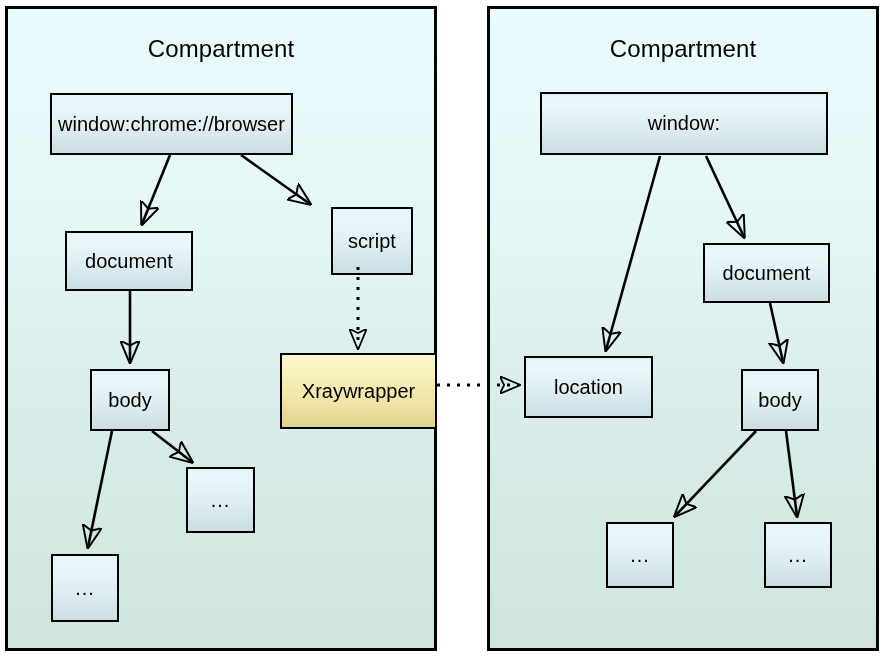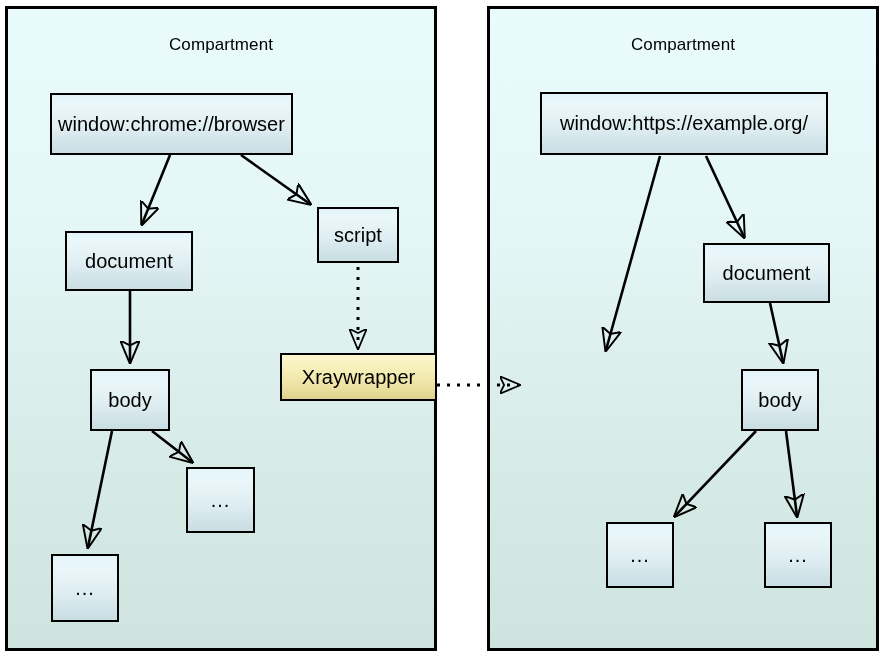--- a/index.html
+++ b/index.html
@@ -23,21 +23,21 @@
     border: 3px solid #000000;
     background: linear-gradient(to bottom, #e9fbfd 0%, #e4f6f5 35%, #d5e9e5 75%, #cfe3df 100%);
     box-sizing: border-box;
   }
   .compartment-title {
     position: absolute;
     left: 0;
     right: 0;
     top: 26px;
     text-align: center;
-    font-size: 17px;
+    font-size: 24px;
     color: #000000;
     letter-spacing: 0.1px;
   }
   .node {
     position: absolute;
     border: 2.5px solid #000000;
     box-sizing: border-box;
     background: linear-gradient(to bottom, #e3f5fa 0%, #eaf7fa 18%, #dfeef2 55%, #c9dde2 100%);
     display: flex;
     align-items: center;
@@ -125,50 +125,52 @@
 
   <div class="node" style="left:50px; top:93px; width:243px; height:62px;">
     <span class="line1">window:</span>
     <span class="line2">chrome://browser</span>
   </div>
 
   <div class="node" style="left:65px; top:231px; width:128px; height:60px;">
     <span>document</span>
   </div>
 
-  <div class="node" style="left:317px; top:207px; width:82px; height:56px;">
+  <div class="node" style="left:331px; top:207px; width:82px; height:68px;">
     <span>script</span>
   </div>
 
   <div class="node" style="left:90px; top:369px; width:80px; height:62px;">
     <span>body</span>
   </div>
 
   <div class="node" style="left:186px; top:467px; width:69px; height:66px;">
     <span class="dots">...</span>
   </div>
 
   <div class="node" style="left:51px; top:554px; width:68px; height:68px;">
     <span class="dots">...</span>
   </div>
 
-  <div class="node xray" style="left:280px; top:353px; width:157px; height:48px;">
+  <div class="node xray" style="left:280px; top:353px; width:157px; height:76px;">
     <span class="line1">Xray</span>
     <span class="line2" style="font-style:normal;">wrapper</span>
   </div>
 
   <div class="node" style="left:540px; top:92px; width:288px; height:63px;">
     <span class="line1">window:</span>
-    <span class="line2">https://example.org/</span>
   </div>
 
   <div class="node" style="left:703px; top:243px; width:127px; height:60px;">
     <span>document</span>
   </div>
 
+  <div class="node" style="left:524px; top:356px; width:129px; height:62px;">
+    <span>location</span>
+  </div>
 
   <div class="node" style="left:741px; top:369px; width:78px; height:62px;">
     <span>body</span>
   </div>
 
   <div class="node" style="left:606px; top:522px; width:68px; height:66px;">
     <span class="dots">...</span>
   </div>
 
   <div class="node" style="left:764px; top:522px; width:68px; height:66px;">

